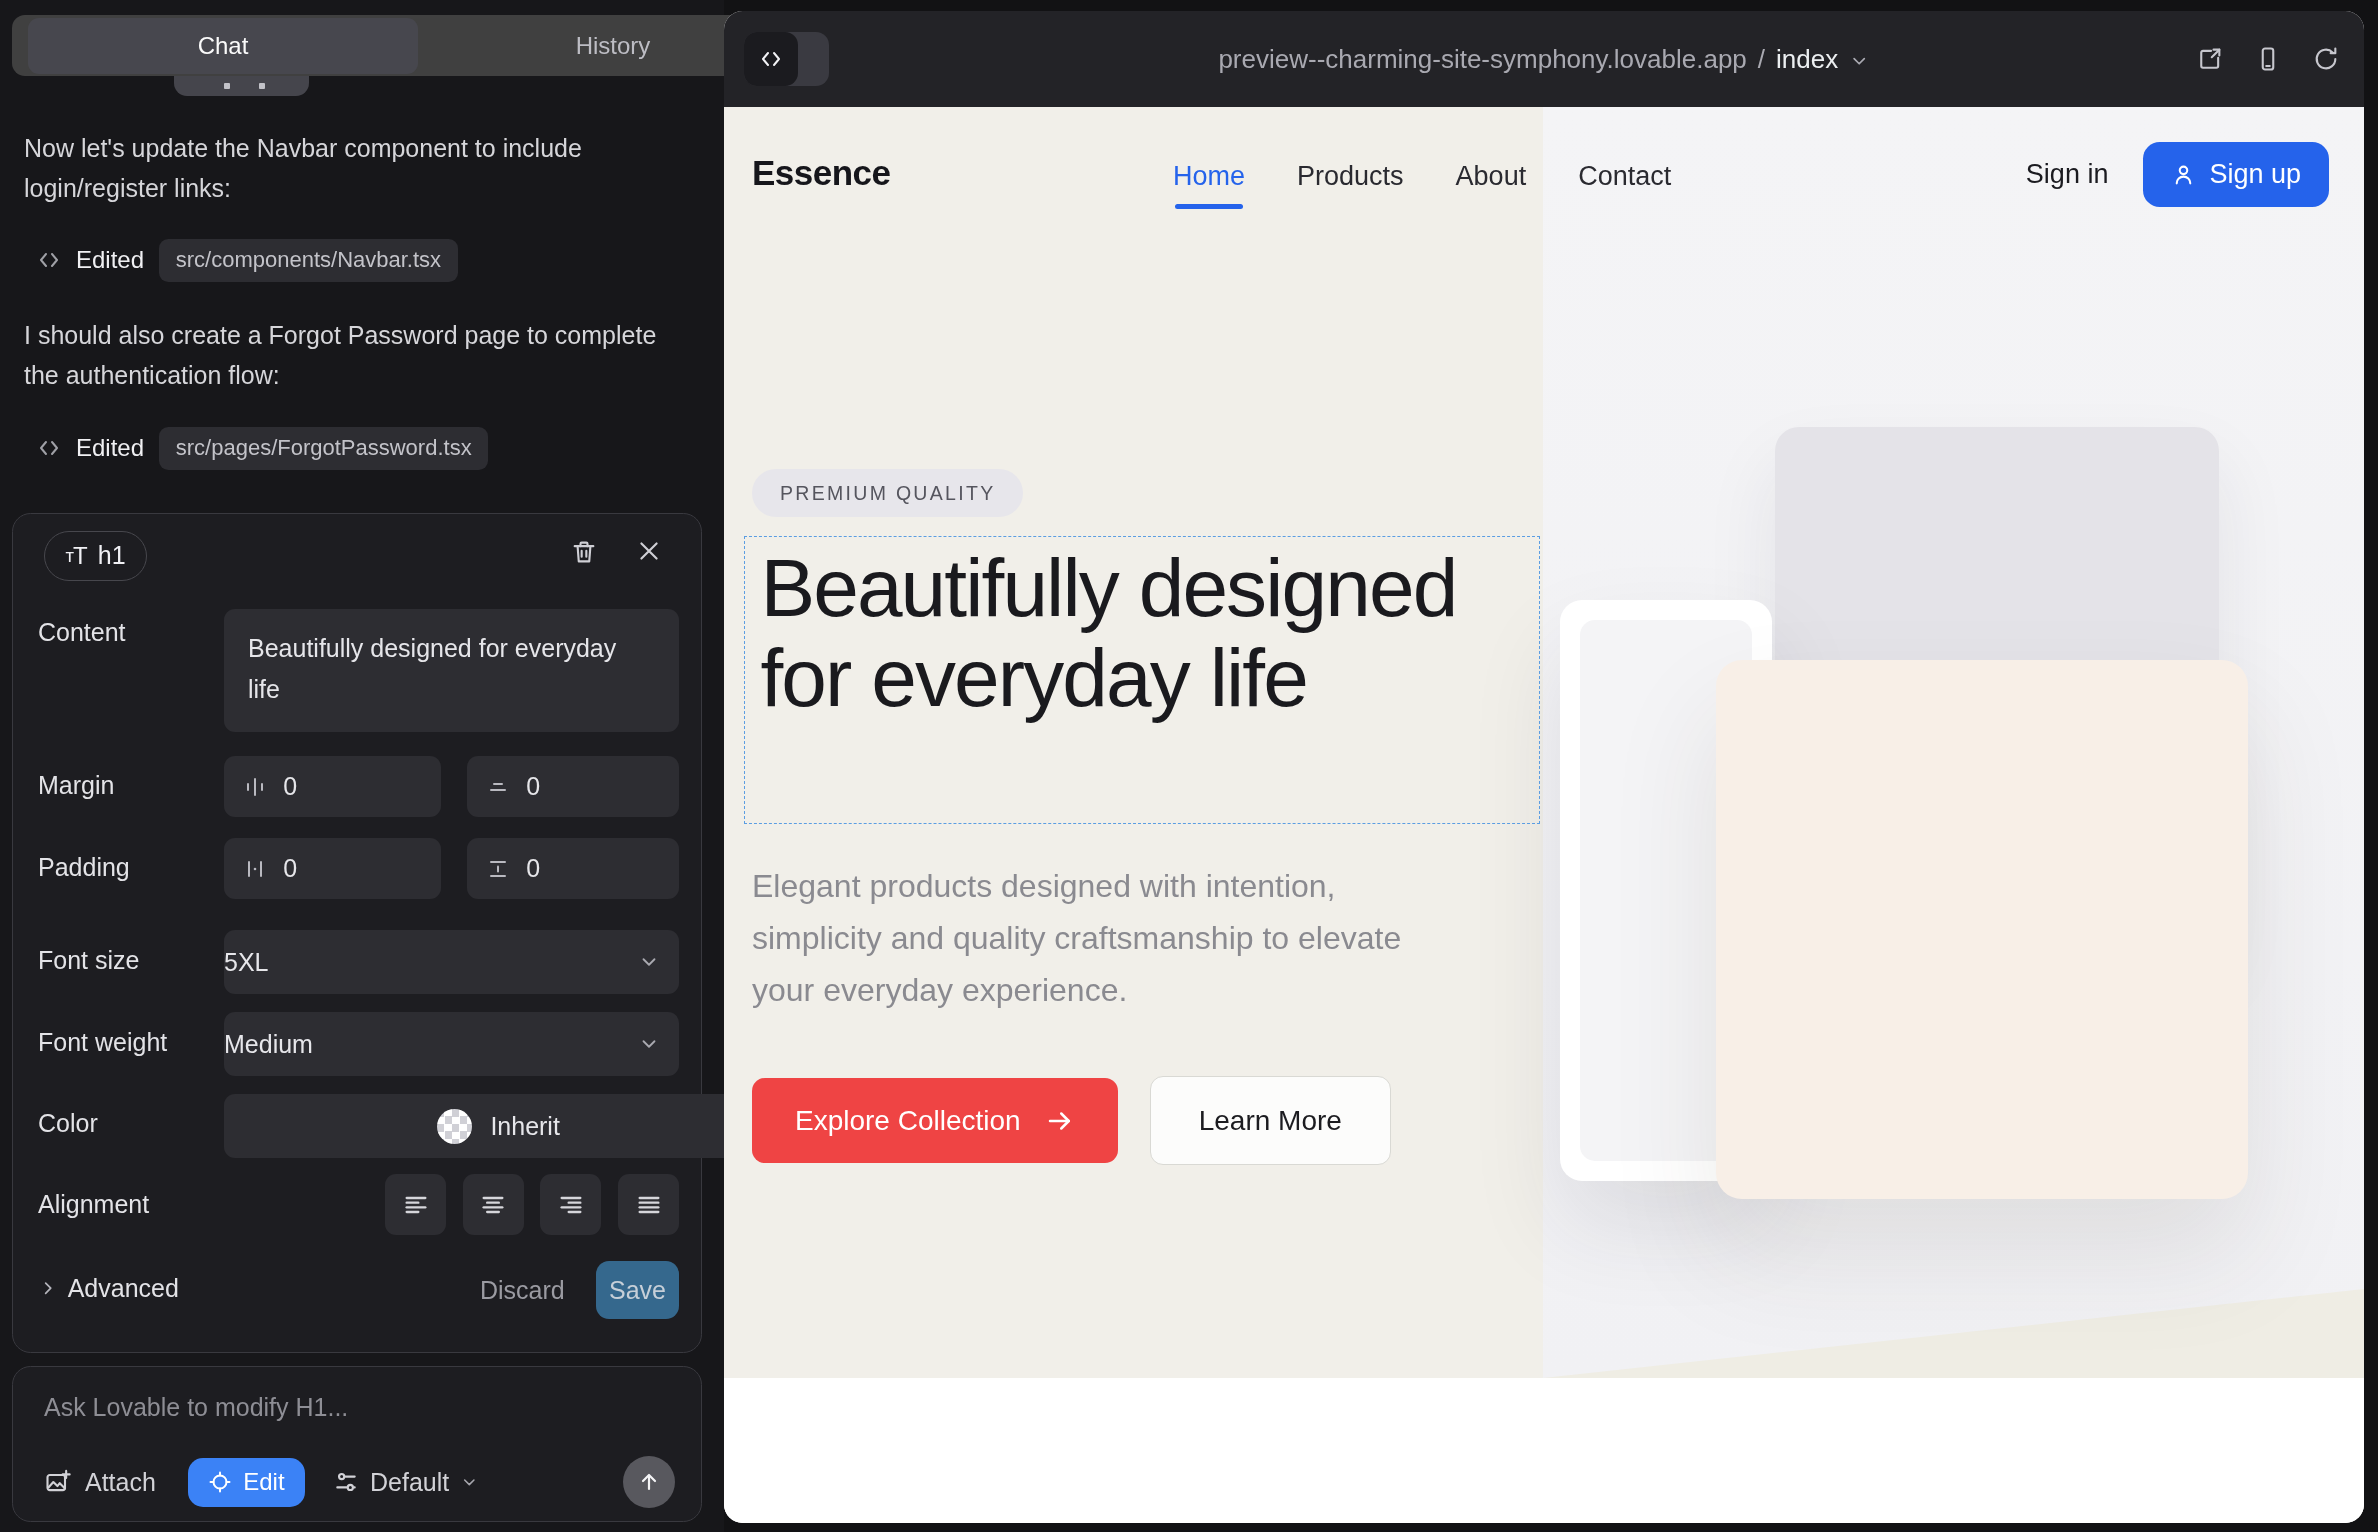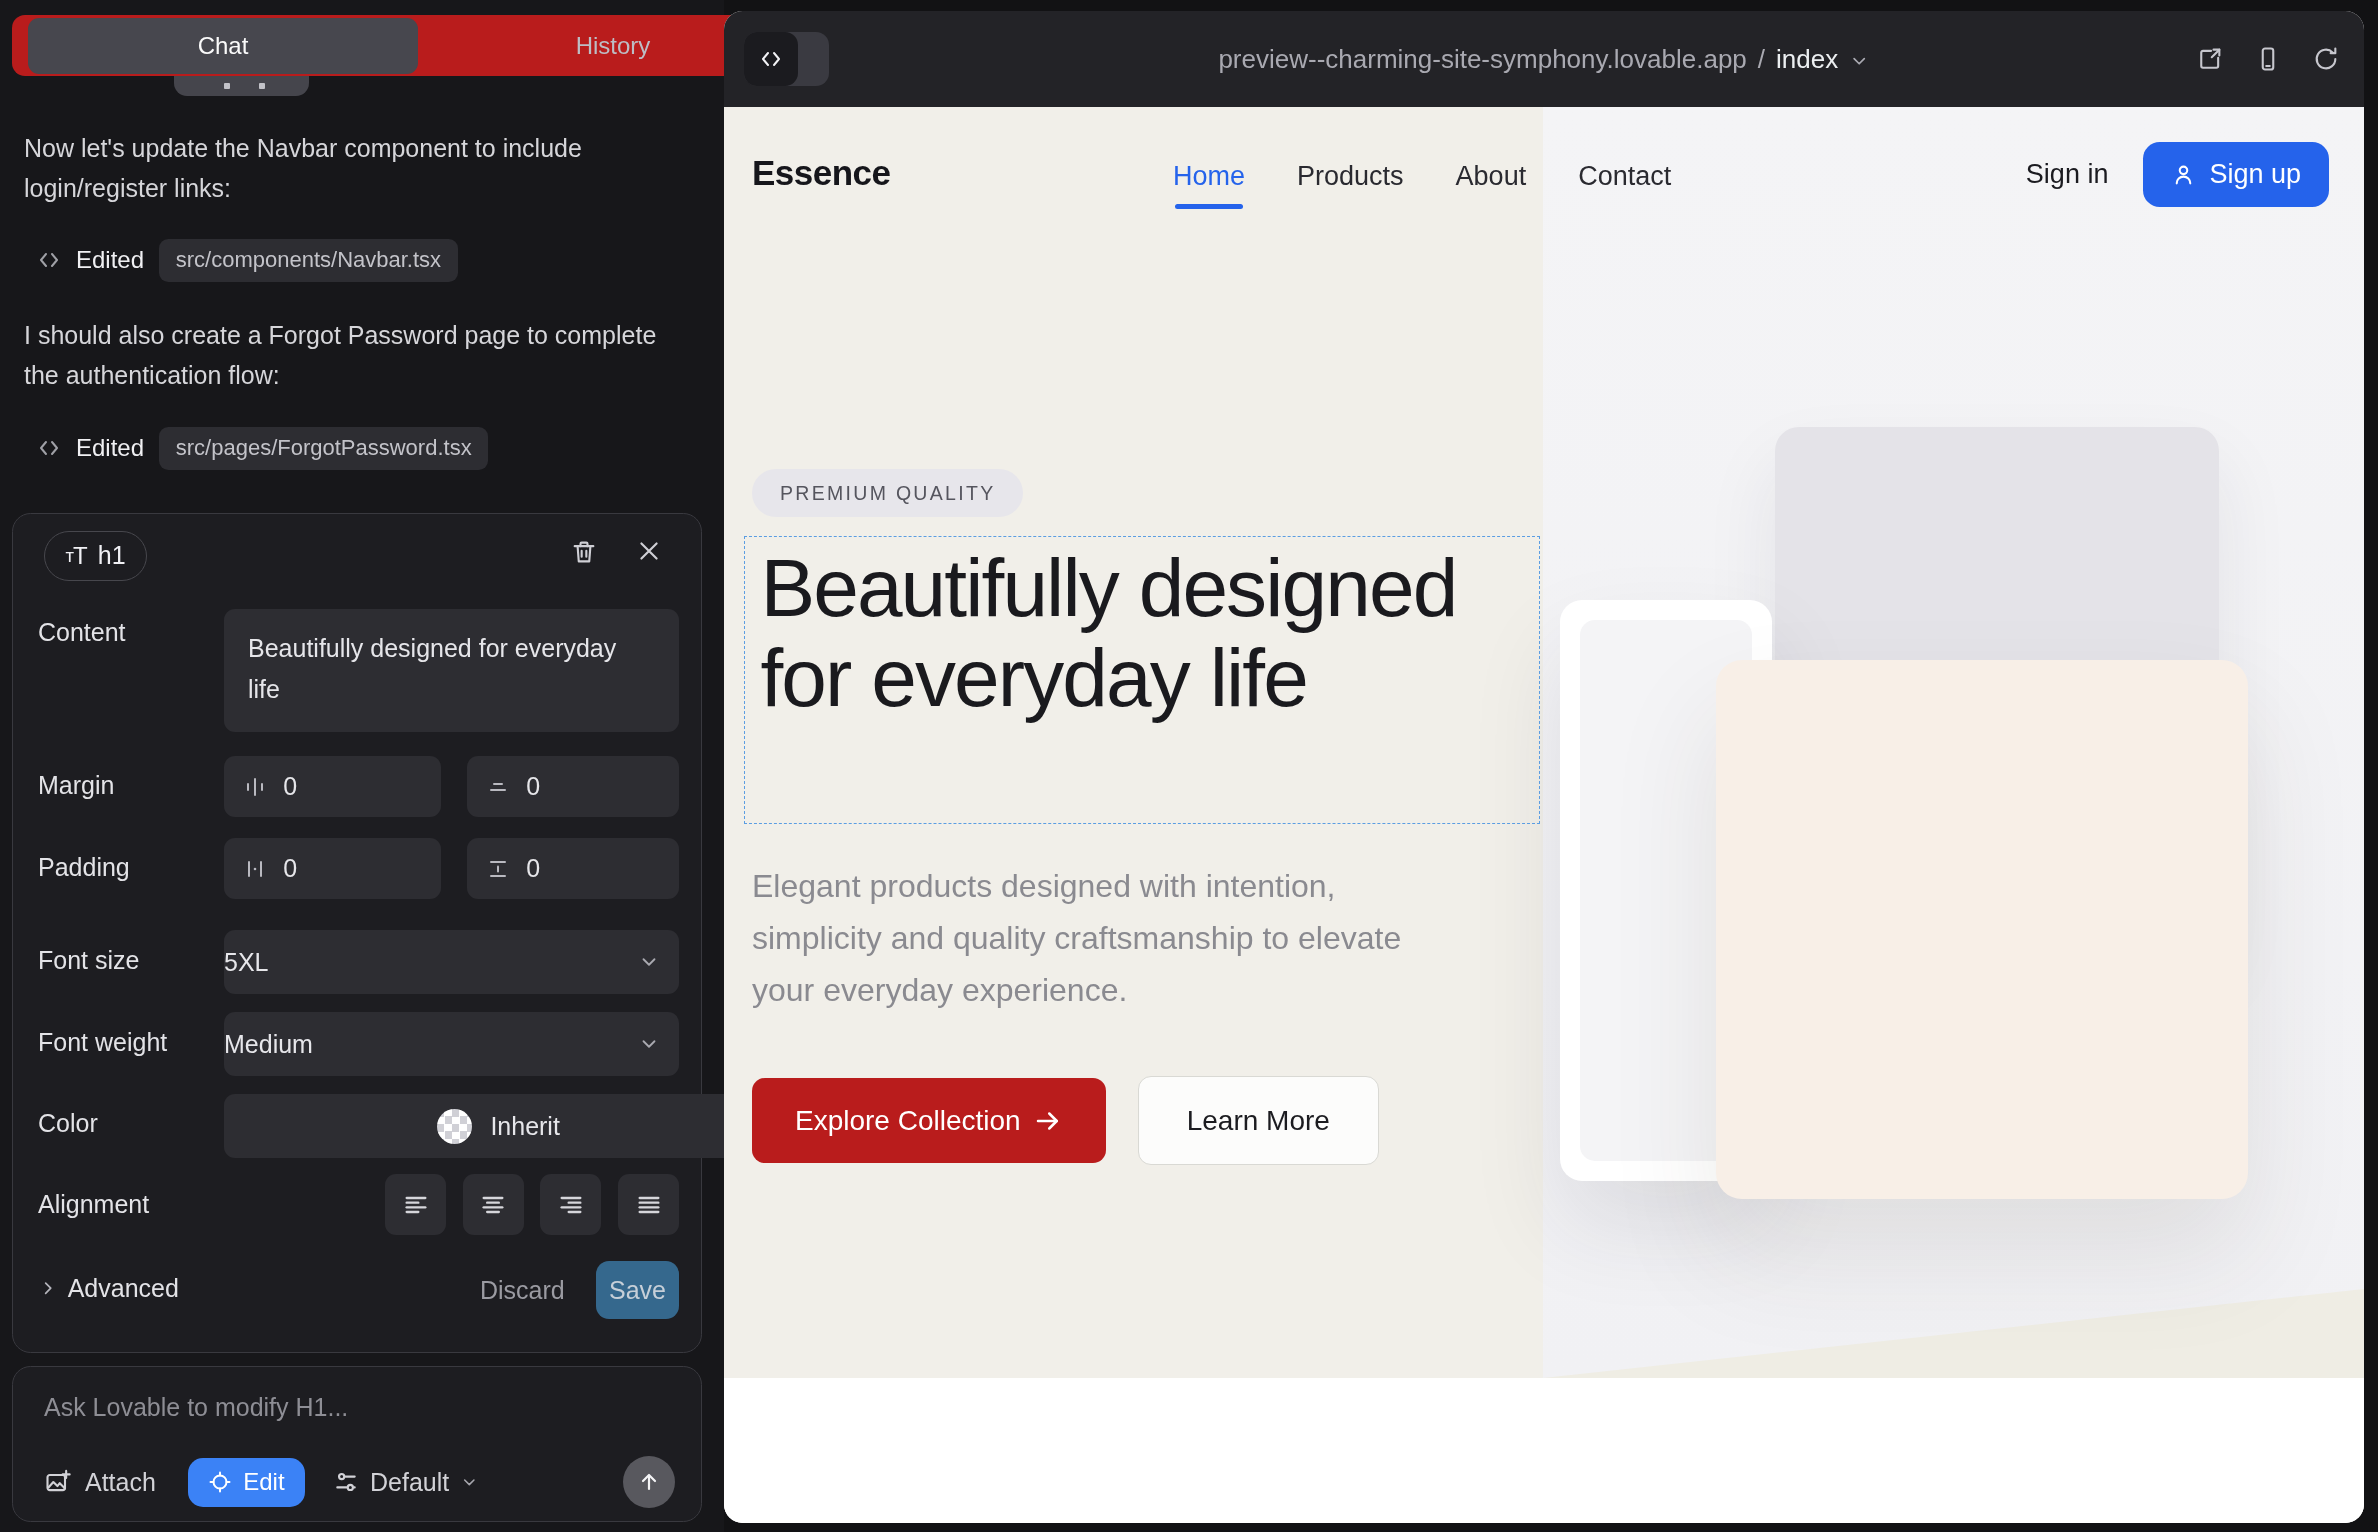--- a/index.html
+++ b/index.html
@@ -11,21 +11,21 @@
     position:relative;
   }
   .icon { display:inline-flex; align-items:center; justify-content:center; flex:0 0 auto; }
   .icon svg { display:block; }
 
   
   .sidebar { position:absolute; left:0; top:0; width:724px; height:1532px; background:#17171a; }
 
   .tabs {
     position:absolute; left:12px; top:15px; width:812px; height:61px;
-    background:#b91c1c; border-radius:13px; display:flex; align-items:center; padding:16px;
+    background:#404040; border-radius:13px; display:flex; align-items:center; padding:16px;
   }
   .tab {
     flex:1; height:56px; display:flex; align-items:center; justify-content:center;
     font-size:24px; color:#bdbdc4; border-radius:11px; cursor:pointer;
   }
   .tab.active { background:#47474e; color:#fafafa; }
 
   .chip-partial {
     position:absolute; left:174px; top:76px; width:135px; height:19.5px;
     background:#45454c; border-radius:0 0 13px 13px;
@@ -214,22 +214,22 @@
     padding:5.6px 15px; font-size:82px; line-height:90px; font-weight:500;
     color:#1a1a1e; letter-spacing:-1.9px;
   }
   .hero-desc {
     position:absolute; left:28px; top:753px; width:677px;
     font-size:32px; line-height:52px; color:#8a8a90;
   }
   .cta-row { position:absolute; left:28px; top:971px; display:flex; gap:32px; }
   .cta-primary {
     height:85px; padding:0 43px; border:none; border-radius:13px;
-    background:#b91c1c; color:#ffffff; font-size:28px;
-    display:flex; align-items:center; gap:12px; cursor:pointer;
+    background:#ef4444; color:#ffffff; font-size:28px;
+    display:flex; align-items:center; gap:24px; cursor:pointer;
     font-family:"Liberation Sans", sans-serif;
   }
   .cta-secondary {
     height:89px; margin-top:-1.9px; padding:0 48px; border-radius:13px;
     background:#fcfcfb; border:1.9px solid #d9d9d4; color:#1c1c20; font-size:28px;
     display:flex; align-items:center; cursor:pointer;
     font-family:"Liberation Sans", sans-serif;
   }
 </style>
 </head>

